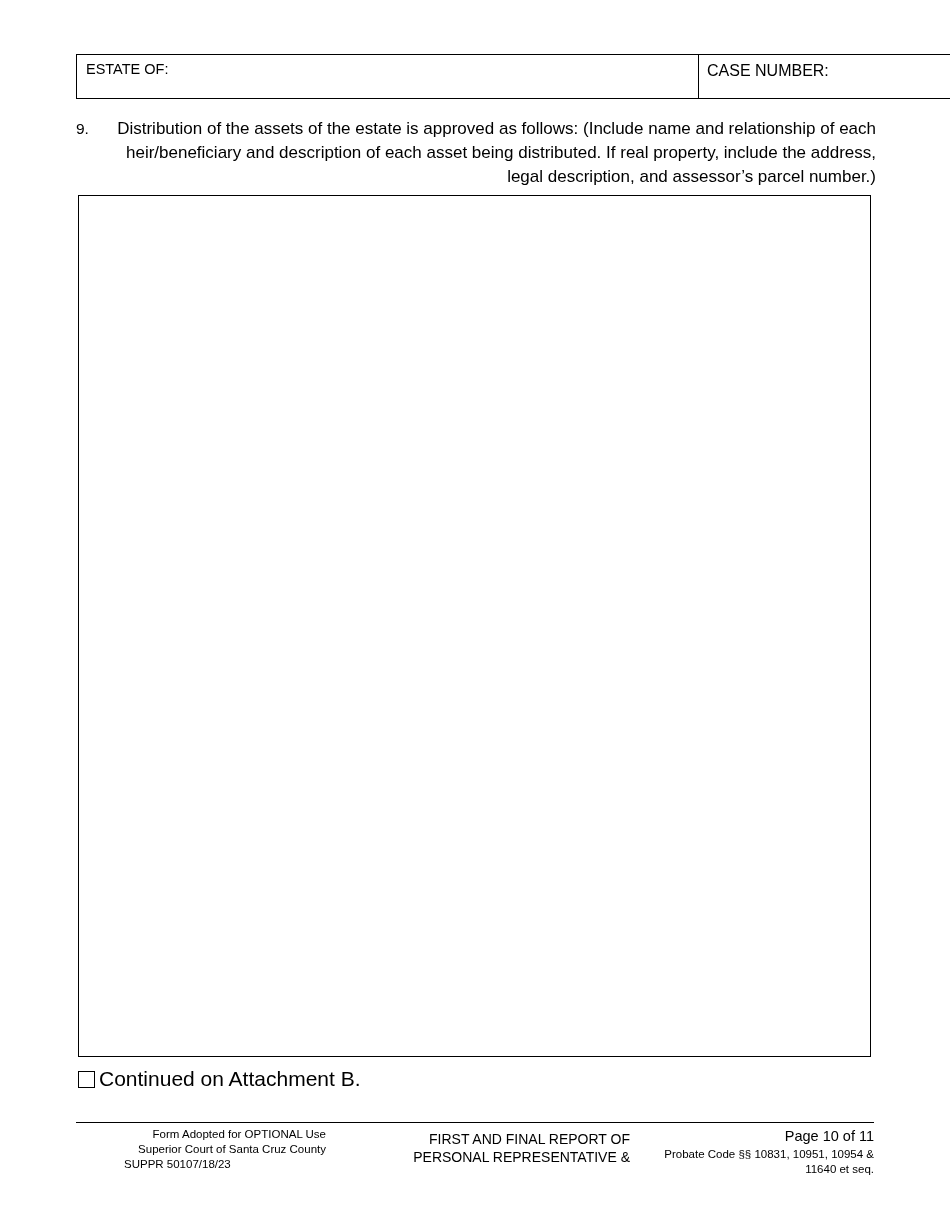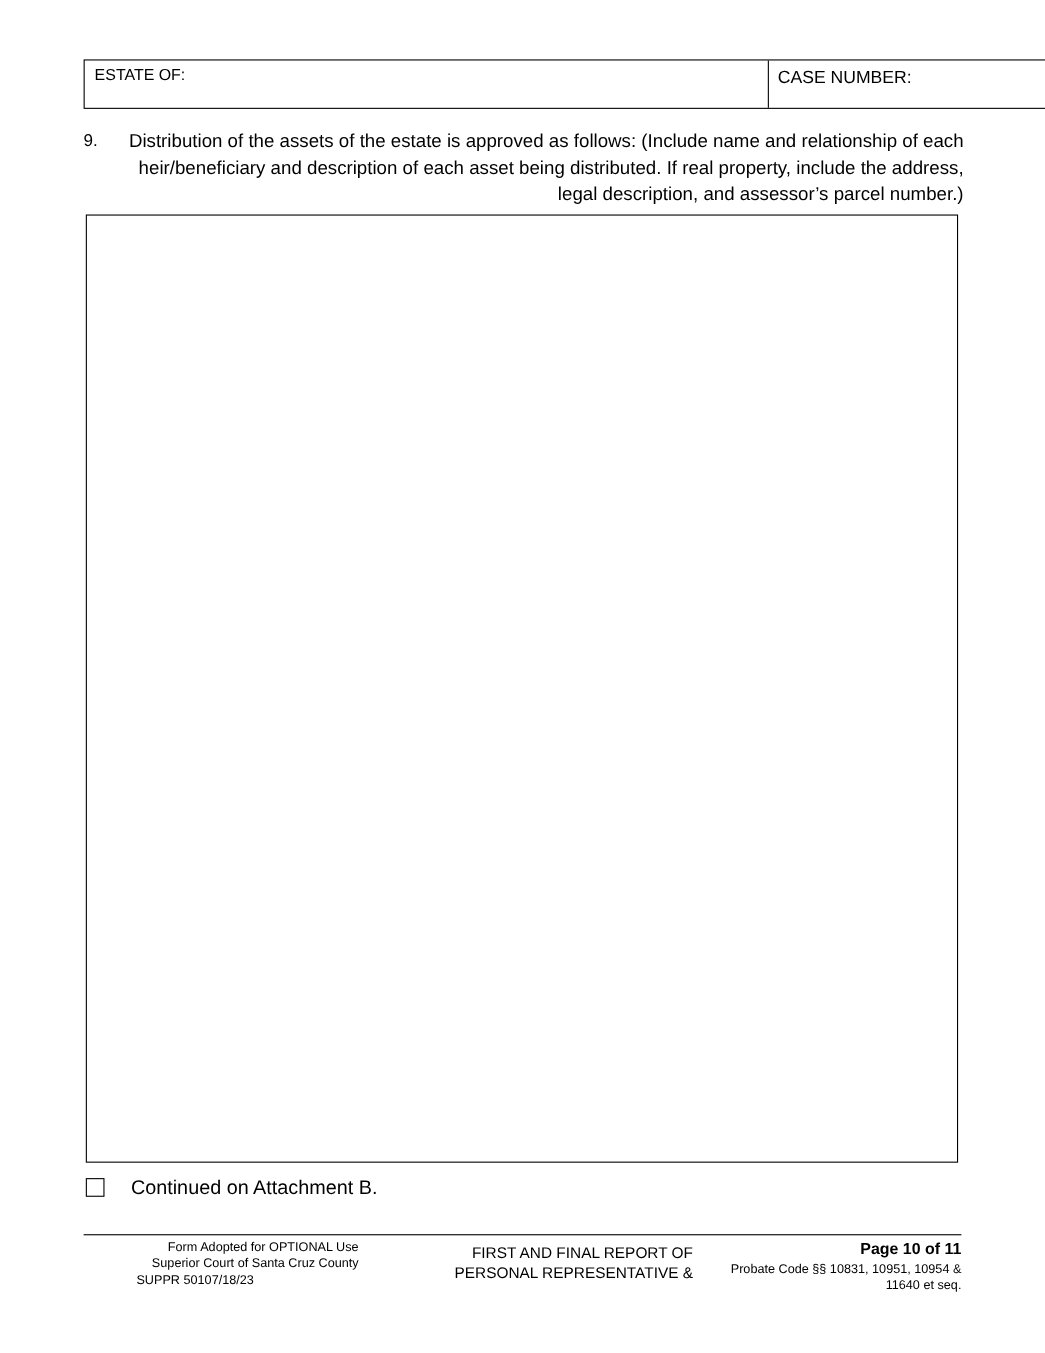--- a/index.html
+++ b/index.html
@@ -97,23 +97,22 @@
   .checkbox {
     width: 17px;
     height: 17px;
     border: 1.6px solid #000;
     box-sizing: border-box;
     background: #fff;
     margin-right: 4px;
     flex: 0 0 17px;
   }
   .checkbox-label {
-    font-size: 18px;
+    font-size: 21px;
     line-height: 18px;
-    margin-left: 20px;
   }
 
   
   .footer-rule {
     position: absolute;
     left: 76px;
     top: 1122px;
     width: 798px;
     height: 0;
     border-top: 1.6px solid #000;
@@ -148,21 +147,20 @@
   .footer-right {
     font-size: 11.5px;
     line-height: 15px;
     text-align: right;
     width: 230px;
   }
   .footer-right .page-no {
     font-size: 14.5px;
     line-height: 19px;
     margin-bottom: 1px;
-    font-weight: bold;
   }
 </style>
 </head>
 <body>
 
 <div class="page">
 
   <div class="caption-table">
     <div class="caption-left">
       <span>ESTATE OF:</span>

